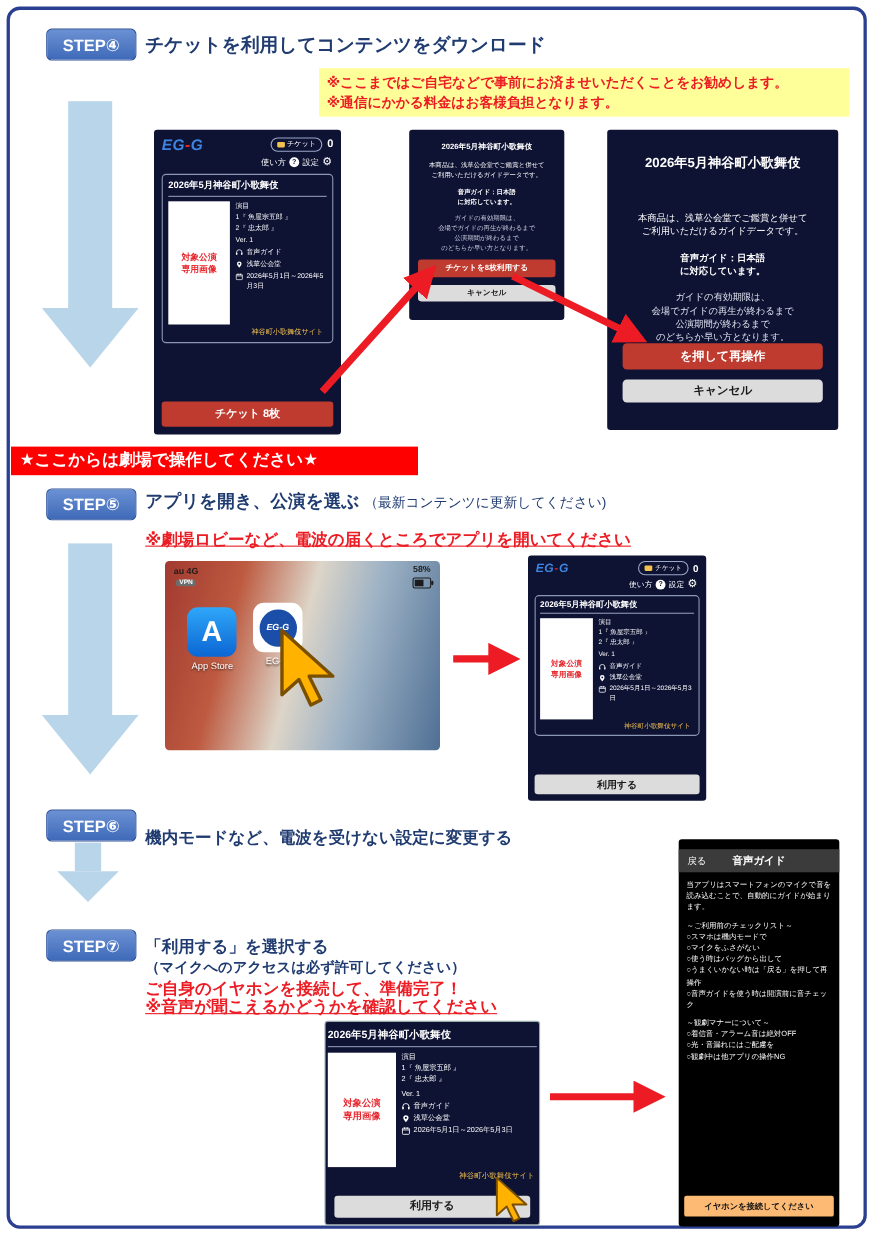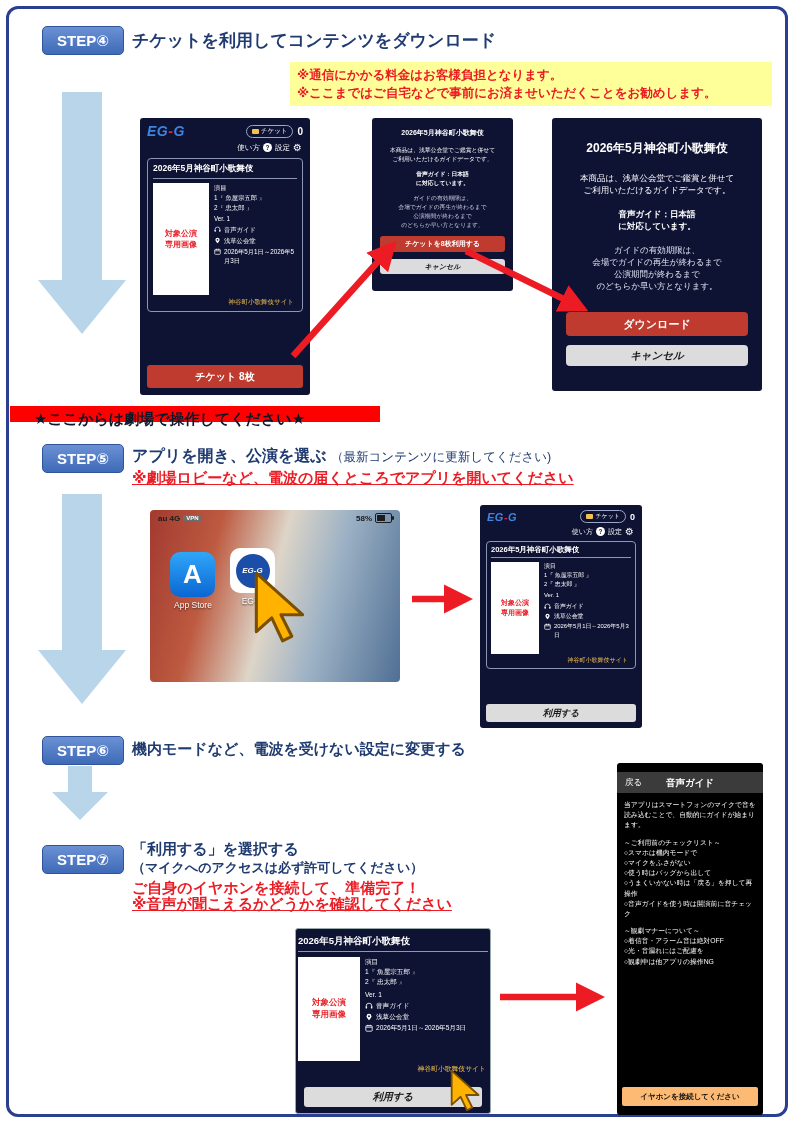--- a/index.html
+++ b/index.html
@@ -7,42 +7,42 @@
   .page { position:relative; width:794px; height:1123px; background:#fff; overflow:hidden; }
   .frame { position:absolute; left:6px; top:6px; right:6px; bottom:6px; border:3px solid #2B3F90; border-radius:12px; pointer-events:none; }
   .abs { position:absolute; }
   .pre { white-space:pre-line; }
 
   
   .step-badge { position:absolute; width:80px; height:27px; background:linear-gradient(180deg,#6b91d4,#3f6ab8); border:1px solid #2f549c; border-radius:5px; color:#fff; font-weight:bold; font-size:15px; display:flex; align-items:center; justify-content:center; }
   .navy { color:#1F3B70; }
   .redtx { color:#EC1C24; }
   .h17 { font-size:17px; font-weight:bold; }
-  .h15 { font-size:15px; font-weight:bold; }
+  .h15 { font-size:15px; font-weight:bold;margin-top:12px; }
   .u { text-decoration:underline; }
 
   
   #note { left:290px; top:62px; width:482px; background:#FFFF99; padding:4px 7px; box-sizing:border-box; font-size:12.5px; font-weight:bold; color:#EC1C24; line-height:1.45; }
 
   
   .block-arrow { position:absolute; }
   .block-arrow .shaft { background:#B9D5EA; margin:0 auto; }
   .block-arrow .head { width:0; height:0; margin:0 auto; border-style:solid; border-color:#B9D5EA transparent transparent transparent; }
   #arrow1 { left:38px; top:92px; width:88px; }
   #arrow1 .shaft { width:40px; height:188px; }
   #arrow1 .head { border-width:54px 44px 0 44px; }
   #arrow2 { left:38px; top:494px; width:88px; }
   #arrow2 .shaft { width:40px; height:156px; }
   #arrow2 .head { border-width:54px 44px 0 44px; }
   #arrow3 { left:52px; top:766px; width:56px; }
   #arrow3 .shaft { width:24px; height:26px; }
   #arrow3 .head { border-width:28px 28px 0 28px; }
 
   
-  #banner { left:10px; top:406px; width:370px; height:16px; background:#FF0000; color:#0f172a; font-weight:bold; font-size:15px; line-height:26px; padding-left:24px; box-sizing:border-box; }
+  #banner { left:10px; top:406px; width:370px; height:26px; background:#FF0000; color:#ffffff; font-weight:bold; font-size:15px; line-height:26px; padding-left:8px; box-sizing:border-box; }
 
   
   .phone { position:absolute; background:#0E1233; border-radius:3px; box-sizing:border-box; }
   #phone-main { left:140px; top:118px; width:170px; height:277px; }
   #phone-dialog-sm { left:372px; top:118px; width:141px; height:173px; }
   #phone-dialog-lg { left:552px; top:118px; width:210px; height:273px; }
   #phone-select { left:480px; top:505px; width:162px; height:223px; }
   #phone-use { left:295px; top:928px; width:196px; height:186px; border:1px solid #9aa; }
   #phone-guide { left:617px; top:763px; width:146px; height:352px; background:#000; }
 
@@ -79,46 +79,46 @@
   #phone-use .details { font-size:6.6px; }
   .ver { margin-top:2px; }
   .icon-row { display:flex; align-items:flex-start; gap:3px; margin-top:1px; }
   .icon-row svg { flex:none; margin-top:1px; }
   .site-link { color:#F2C14E; text-align:right; }
   #phone-main .site-link { font-size:6.5px; margin:3px 3px 0; }
   #phone-select .site-link { font-size:6px; margin:2px 3px 0; }
   #phone-use .site-link { font-size:6.8px; margin:3px 4px 0; }
   .app-btn { position:absolute; text-align:center; font-weight:bold; border-radius:3px; }
   .btn-red { background:#BF3B2F; color:#fff; }
-  .btn-gray { background:#DCDCDC; color:#1a1a1a;font-style:italic; }
+  .btn-gray { background:#DCDCDC; color:#1a1a1a; }
   #phone-main .app-btn { left:7px; right:7px; bottom:7px; height:23px; line-height:23px; font-size:10px; }
   #phone-select .app-btn { left:6px; right:6px; bottom:6px; height:18px; line-height:18px; font-size:9px; }
   #phone-use .app-btn { left:8px; right:8px; bottom:6px; height:20px; line-height:20px; font-size:10px; }
 
   
   .dlg-title,.dlg-desc,.dlg-audio,.dlg-expiry { text-align:center; color:#fff; }
   #phone-dialog-sm .dlg-title { margin-top:10px; font-size:7px; font-weight:bold; }
   #phone-dialog-sm .dlg-desc { margin-top:8px; font-size:5.8px; }
   #phone-dialog-sm .dlg-audio { margin-top:6px; font-size:5.8px; font-weight:bold; }
   #phone-dialog-sm .dlg-expiry { margin-top:6px; font-size:5.8px; color:#c9cede; }
   #phone-dialog-lg .dlg-title { margin-top:22px; font-size:12px; font-weight:bold; }
-  #phone-dialog-lg .dlg-desc { margin-top:16px; font-size:8.5px; }
+  #phone-dialog-lg .dlg-desc { margin-top:36px; font-size:8.5px; }
   #phone-dialog-lg .dlg-audio { margin-top:12px; font-size:8.5px; font-weight:bold; }
   #phone-dialog-lg .dlg-expiry { margin-top:12px; font-size:8.5px; color:#dfe3f0; }
   .dlg-btn { position:absolute; border-radius:3px; text-align:center; font-weight:bold; }
   #phone-dialog-sm .dlg-use { left:8px; right:8px; top:118px; height:16px; line-height:16px; font-size:7px; }
   #phone-dialog-sm .dlg-cancel { left:8px; right:8px; top:141px; height:15px; line-height:15px; font-size:7px; }
   #phone-dialog-lg .dlg-download { left:14px; right:14px; top:194px; height:24px; line-height:24px; font-size:11px; border-radius:4px; }
   #phone-dialog-lg .dlg-cancel { left:14px; right:14px; top:227px; height:21px; line-height:21px; font-size:10.5px; border-radius:4px; }
 
   
   #phone-home { position:absolute; left:150px; top:510px; width:250px; height:172px; border-radius:4px; overflow:hidden;
     background:linear-gradient(105deg,#a23a30 0%,#bd5a40 25%,#ddd5c8 48%,#9db2c5 68%,#4f6f94 100%); }
   .statusbar { position:absolute; top:3px; left:8px; right:8px; display:flex; justify-content:space-between; align-items:center; font-size:8px; color:#1c1c1c; font-weight:bold; }
-  .sb-left,.sb-right { display:flex; align-items:center; gap:3px; }
+  .sb-left,.sb-right { display:flex; align-items:center; gap:3px;flex-direction:column; }
   .vpn { background:#6d6d6d; color:#fff; font-size:6px; padding:0 3px; border-radius:2px; }
   .bat { width:15px; height:8px; border:1px solid #1c1c1c; border-radius:2px; position:relative; }
   .bat::before { content:""; position:absolute; left:1px; top:1px; bottom:1px; width:8px; background:#1c1c1c; }
   .bat::after { content:""; position:absolute; right:-3px; top:2px; width:2px; height:4px; background:#1c1c1c; border-radius:1px; }
   .app-icon { position:absolute; width:45px; height:45px; border-radius:10px; display:flex; align-items:center; justify-content:center; }
   #appstore-icon { left:20px; top:42px; background:linear-gradient(180deg,#2fa7f9,#0b66d3); color:#fff; font-size:26px; font-weight:bold; }
   #egg-icon { left:80px; top:38px; background:#fff; }
   .egg-circle { width:34px; height:34px; border-radius:50%; background:#1b4ea8; color:#fff; font-size:8px; font-weight:bold; font-style:italic; display:flex; align-items:center; justify-content:center; }
   .icon-label { position:absolute; color:#fff; font-size:8.5px; text-shadow:0 1px 2px rgba(0,0,0,0.7); text-align:center; }
   #appstore-label { left:8px; top:90px; width:70px; }
@@ -151,22 +151,22 @@
 </head>
 <body>
 
 <div class="page">
   <div class="frame"></div>
 
   <div class="step-badge" style="left:42px; top:26px;">STEP④</div>
   <div class="abs h17 navy" id="t4">チケットを利用してコンテンツをダウンロード</div>
 
   <div class="abs" id="note">
+    <div>※ここまではご自宅などで事前にお済ませいただくことをお勧めします。</div>
     <div>※通信にかかる料金はお客様負担となります。</div>
-    <div>※ここまではご自宅などで事前にお済ませいただくことをお勧めします。</div>
   </div>
 
   <div class="block-arrow" id="arrow1">
       <div class="shaft"></div>
       <div class="head"></div>
     </div>
   <div class="block-arrow" id="arrow2">
       <div class="shaft"></div>
       <div class="head"></div>
     </div>
@@ -250,21 +250,21 @@
   <div class="phone" id="phone-dialog-lg">
     <div class="dlg-title">2026年5月神谷町小歌舞伎</div>
     <div class="dlg-desc pre">本商品は、浅草公会堂でご鑑賞と併せて
 ご利用いただけるガイドデータです。</div>
     <div class="dlg-audio pre">音声ガイド：日本語
 に対応しています。</div>
     <div class="dlg-expiry pre">ガイドの有効期限は、
 会場でガイドの再生が終わるまで
 公演期間が終わるまで
 のどちらか早い方となります。</div>
-    <div class="dlg-btn dlg-download btn-red">ダウンロード</div>
+    <div class="dlg-btn dlg-download btn-red">を押して再操作</div>
     <div class="dlg-btn dlg-cancel btn-gray">キャンセル</div>
   </div>
 
   <div class="abs" id="banner">★ここからは劇場で操作してください★</div>
 
   <div class="step-badge" style="left:42px; top:444px;">STEP⑤</div>
   <div class="abs" id="t5">
     <span class="h15 navy" style="font-size:16px;">アプリを開き、公演を選ぶ</span>
     <span class="t5-note navy">（最新コンテンツに更新してください)</span>
   </div>

